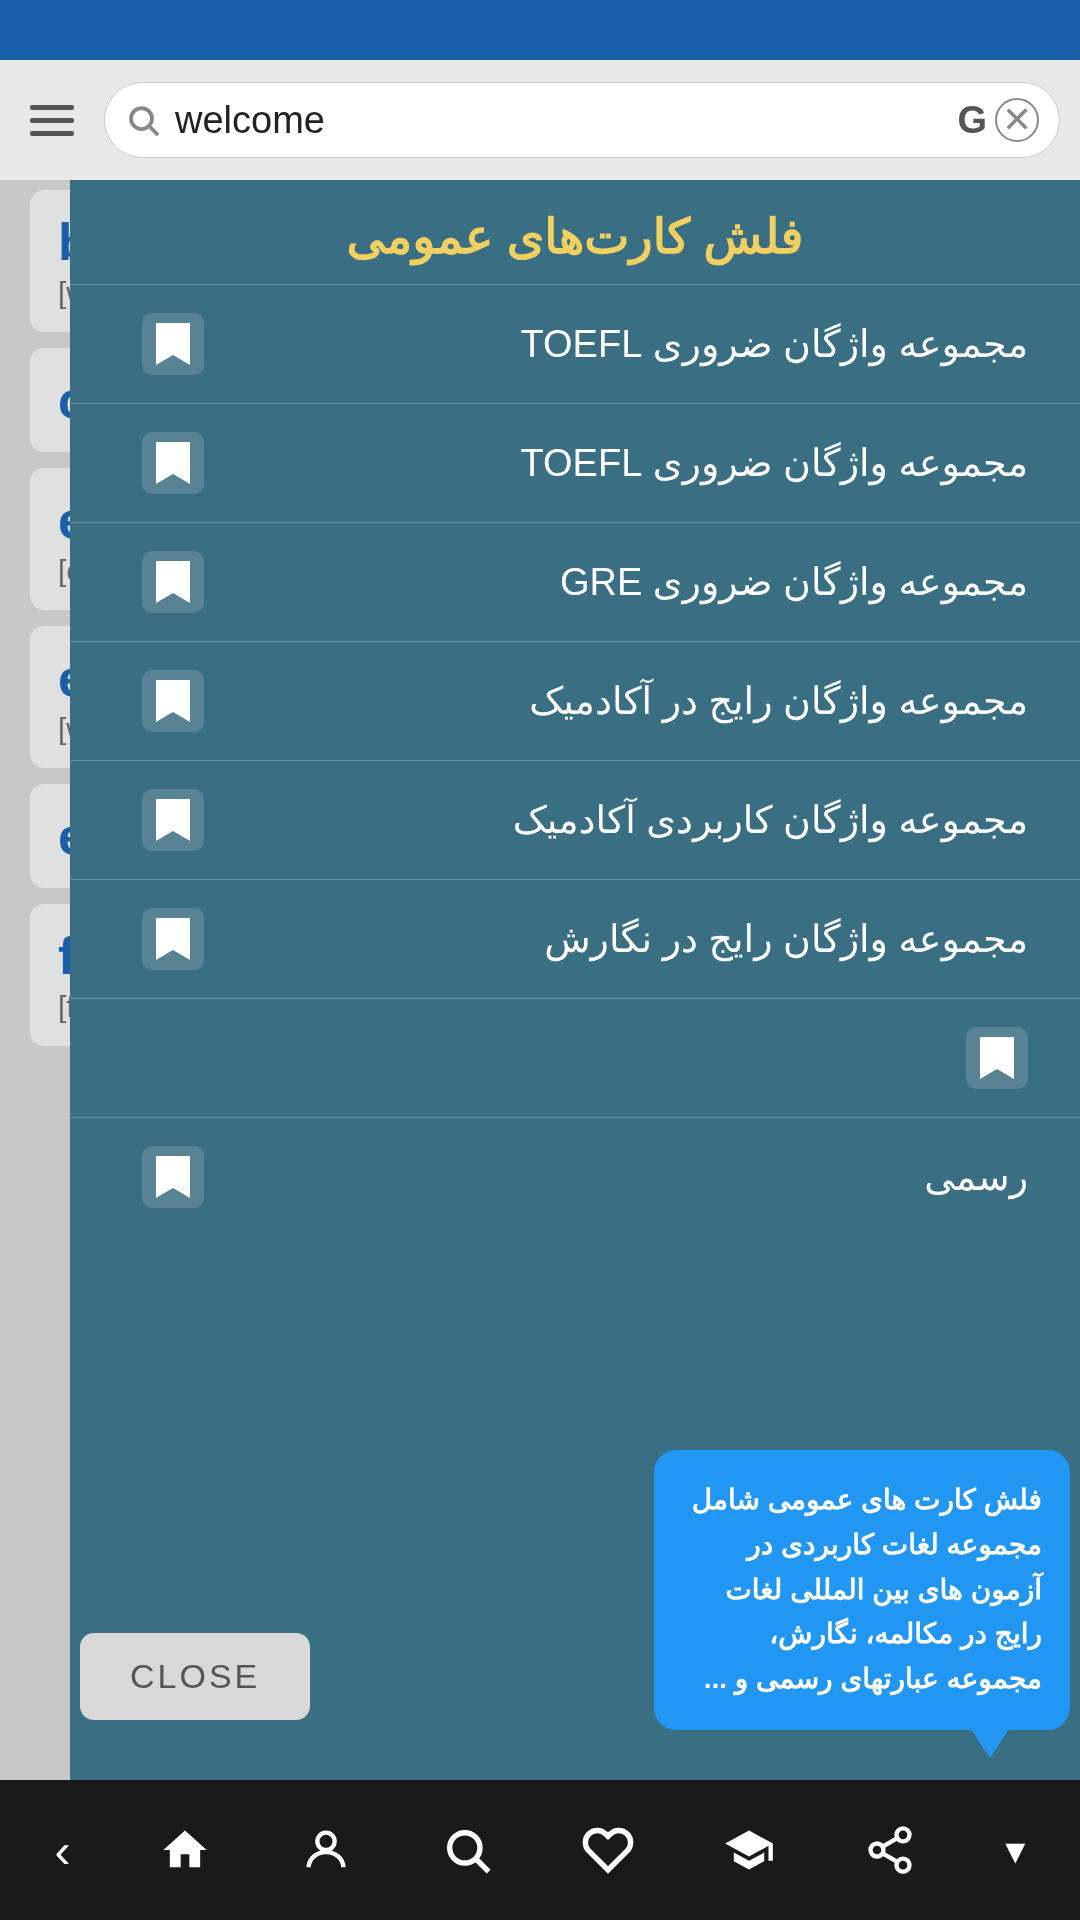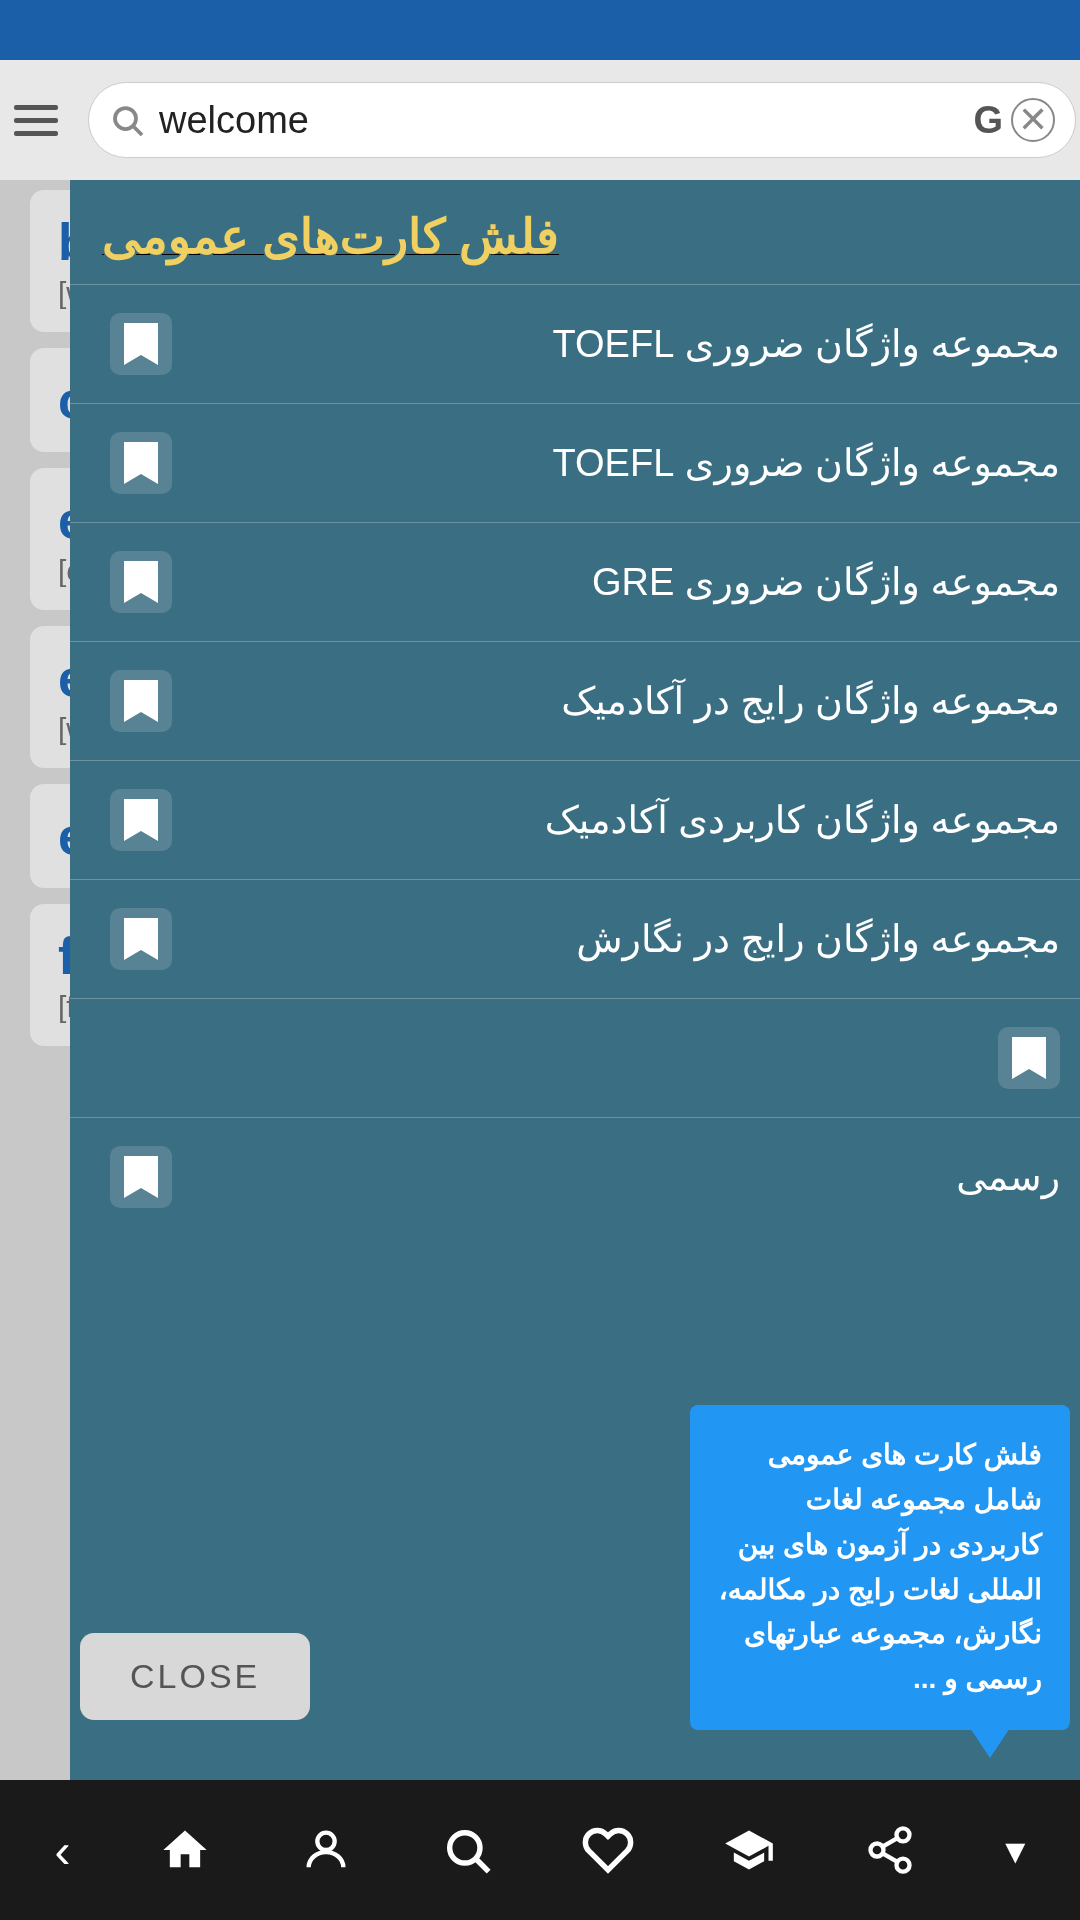--- a/index.html
+++ b/index.html
@@ -18,21 +18,21 @@
       width: 100%;
       height: 60px;
       background: #1a5fa8;
     }
 
     
     .toolbar {
       display: flex;
       align-items: center;
       background: #e8e8e8;
-      padding: 18px 4px;
+      padding: 18px 20px;
       gap: 20px;
       height: 120px;
     }
 
     .hamburger-btn {
       background: none;
       border: none;
       cursor: pointer;
       display: flex;
       flex-direction: column;
@@ -158,39 +158,38 @@
       bottom: 0;
       background: #3a6e82;
       border-radius: 0 0 0 0;
       overflow: hidden;
       display: flex;
       flex-direction: column;
     }
 
     .modal-title-row {
       padding: 28px 32px 20px;
-      text-align: left;
-      text-decoration: underline;
+      text-align: center;
     }
     .modal-title {
       font-size: 48px;
       font-weight: bold;
       color: #f0d060;
       direction: rtl;
     }
 
     .modal-list {
       flex: 1;
       overflow-y: auto;
     }
     .modal-list-item {
       display: flex;
       align-items: center;
       justify-content: space-between;
-      padding: 28px 20px;
+      padding: 28px 52px;
       border-top: 1px solid rgba(255,255,255,0.25);
       cursor: pointer;
       direction: rtl;
     }
     .modal-item-text {
       font-size: 38px;
       color: white;
       text-align: right;
       flex: 1;
     }
@@ -211,23 +210,23 @@
       height: 42px;
       background: white;
       clip-path: polygon(0 0, 100% 0, 100% 100%, 50% 76%, 0 100%);
     }
 
     
     .tooltip-bubble {
       position: absolute;
       bottom: 190px;
       right: 10px;
-      width: 380px;
+      width: 416px;
       background: #2196f3;
-      border-radius: 8px;
+      border-radius: 22px;
       padding: 28px 28px 28px 28px;
       direction: rtl;
       z-index: 20;
     }
     .tooltip-bubble::after {
       content: '';
       position: absolute;
       bottom: -28px;
       right: 60px;
       width: 0;

